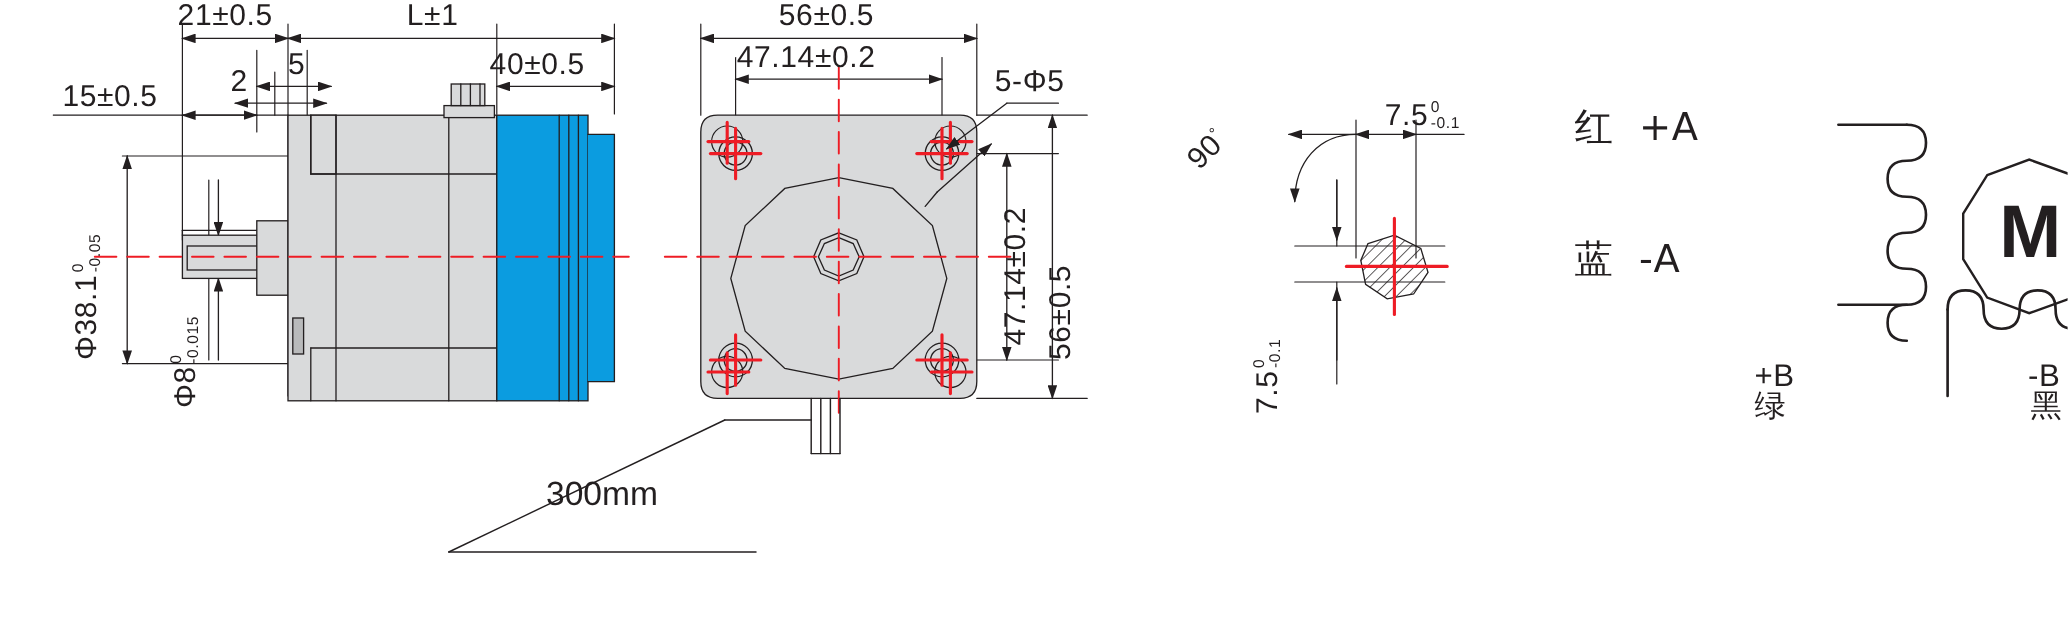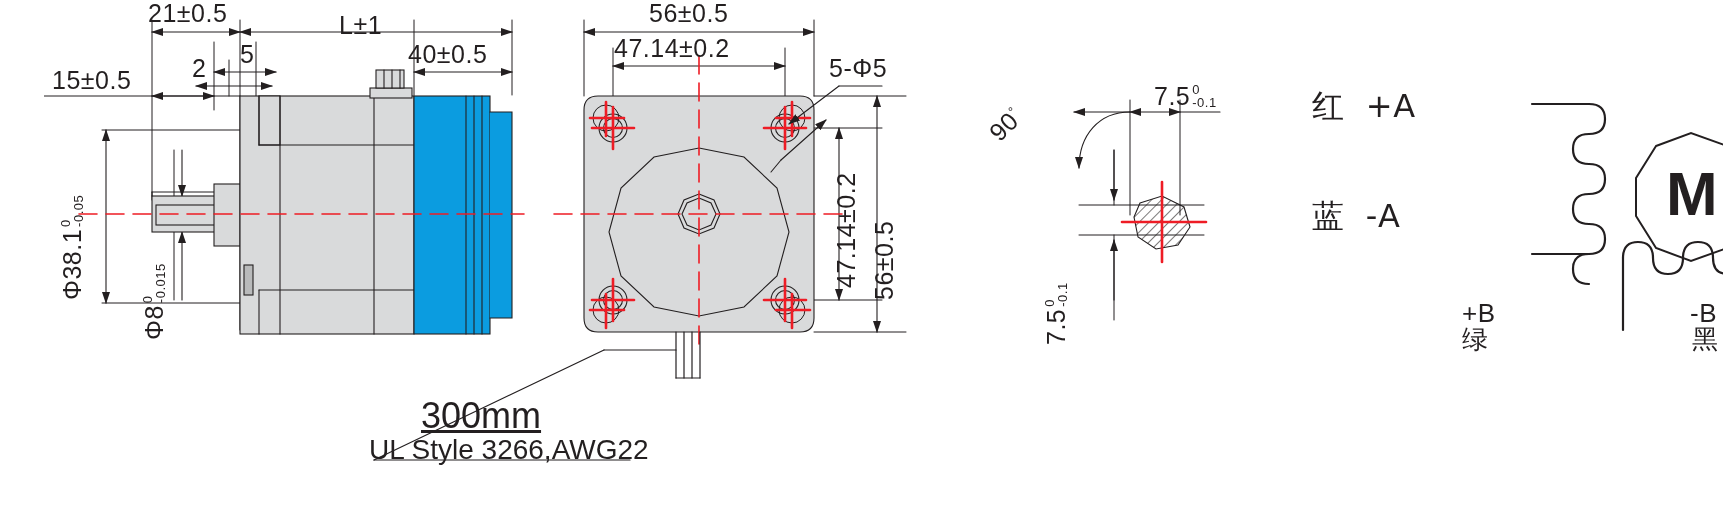--- a/index.html
+++ b/index.html
@@ -252,21 +252,21 @@
     </g>
 
     <path d="M1612,146 L1647,133 L1683,146 L1700,178 L1700,216 L1683,248
              L1647,261 L1612,248 L1592,216 L1592,178 Z" fill="none" stroke="#231f20" stroke-width="2"></path>
   </g>
 </svg>
 
 <div class="lbl dim" style="left:104px;top:1px;">
   <span>21</span><span>±0.5</span>
 </div>
-<div class="lbl dim" style="left:295px;top:13px;">
+<div class="lbl dim" style="left:295px;top:1px;">
   <span>L</span><span>±1</span>
 </div>
 <div class="lbl dim" style="left:196px;top:42px;">
   <span>5</span>
 </div>
 <div class="lbl dim" style="left:148px;top:56px;">
   <span>2</span>
 </div>
 <div class="lbl dim" style="left:8px;top:68px;">
   <span>15</span><span>±0.5</span>
@@ -314,22 +314,21 @@
         <span class="dn">-0.1</span>
       </span>
 </div>
 <div class="lbl dim rot90" style="left:1000px;top:345px;">
   <span>7.5</span><span class="tol">
         <span class="up">0</span>
         <span class="dn">-0.1</span>
       </span>
 </div>
 
-<div class="lbl" style="left:377px;top:398px;font-size:36px;text-decoration:underline;">300mm</div>
-<div class="lbl" style="left:325px;top:436px;font-size:28px;">UL Style 3266,AWG22</div>
+<div class="lbl" style="left:411px;top:398px;font-size:28px;">300mm</div>
 
 <div class="lbl dim cjk" style="left:1268px;top:90px;font-size:32px;">
   <span>红</span>&nbsp;&nbsp;<span>+A</span>
 </div>
 <div class="lbl dim cjk" style="left:1268px;top:200px;font-size:32px;">
   <span>蓝</span>&nbsp;&nbsp;<span>-A</span>
 </div>
 <div class="lbl dim" style="left:1418px;top:300px;font-size:26px;">+B</div>
 <div class="lbl dim cjk" style="left:1418px;top:326px;font-size:26px;">绿</div>
 <div class="lbl dim" style="left:1646px;top:300px;font-size:26px;">-B</div>

